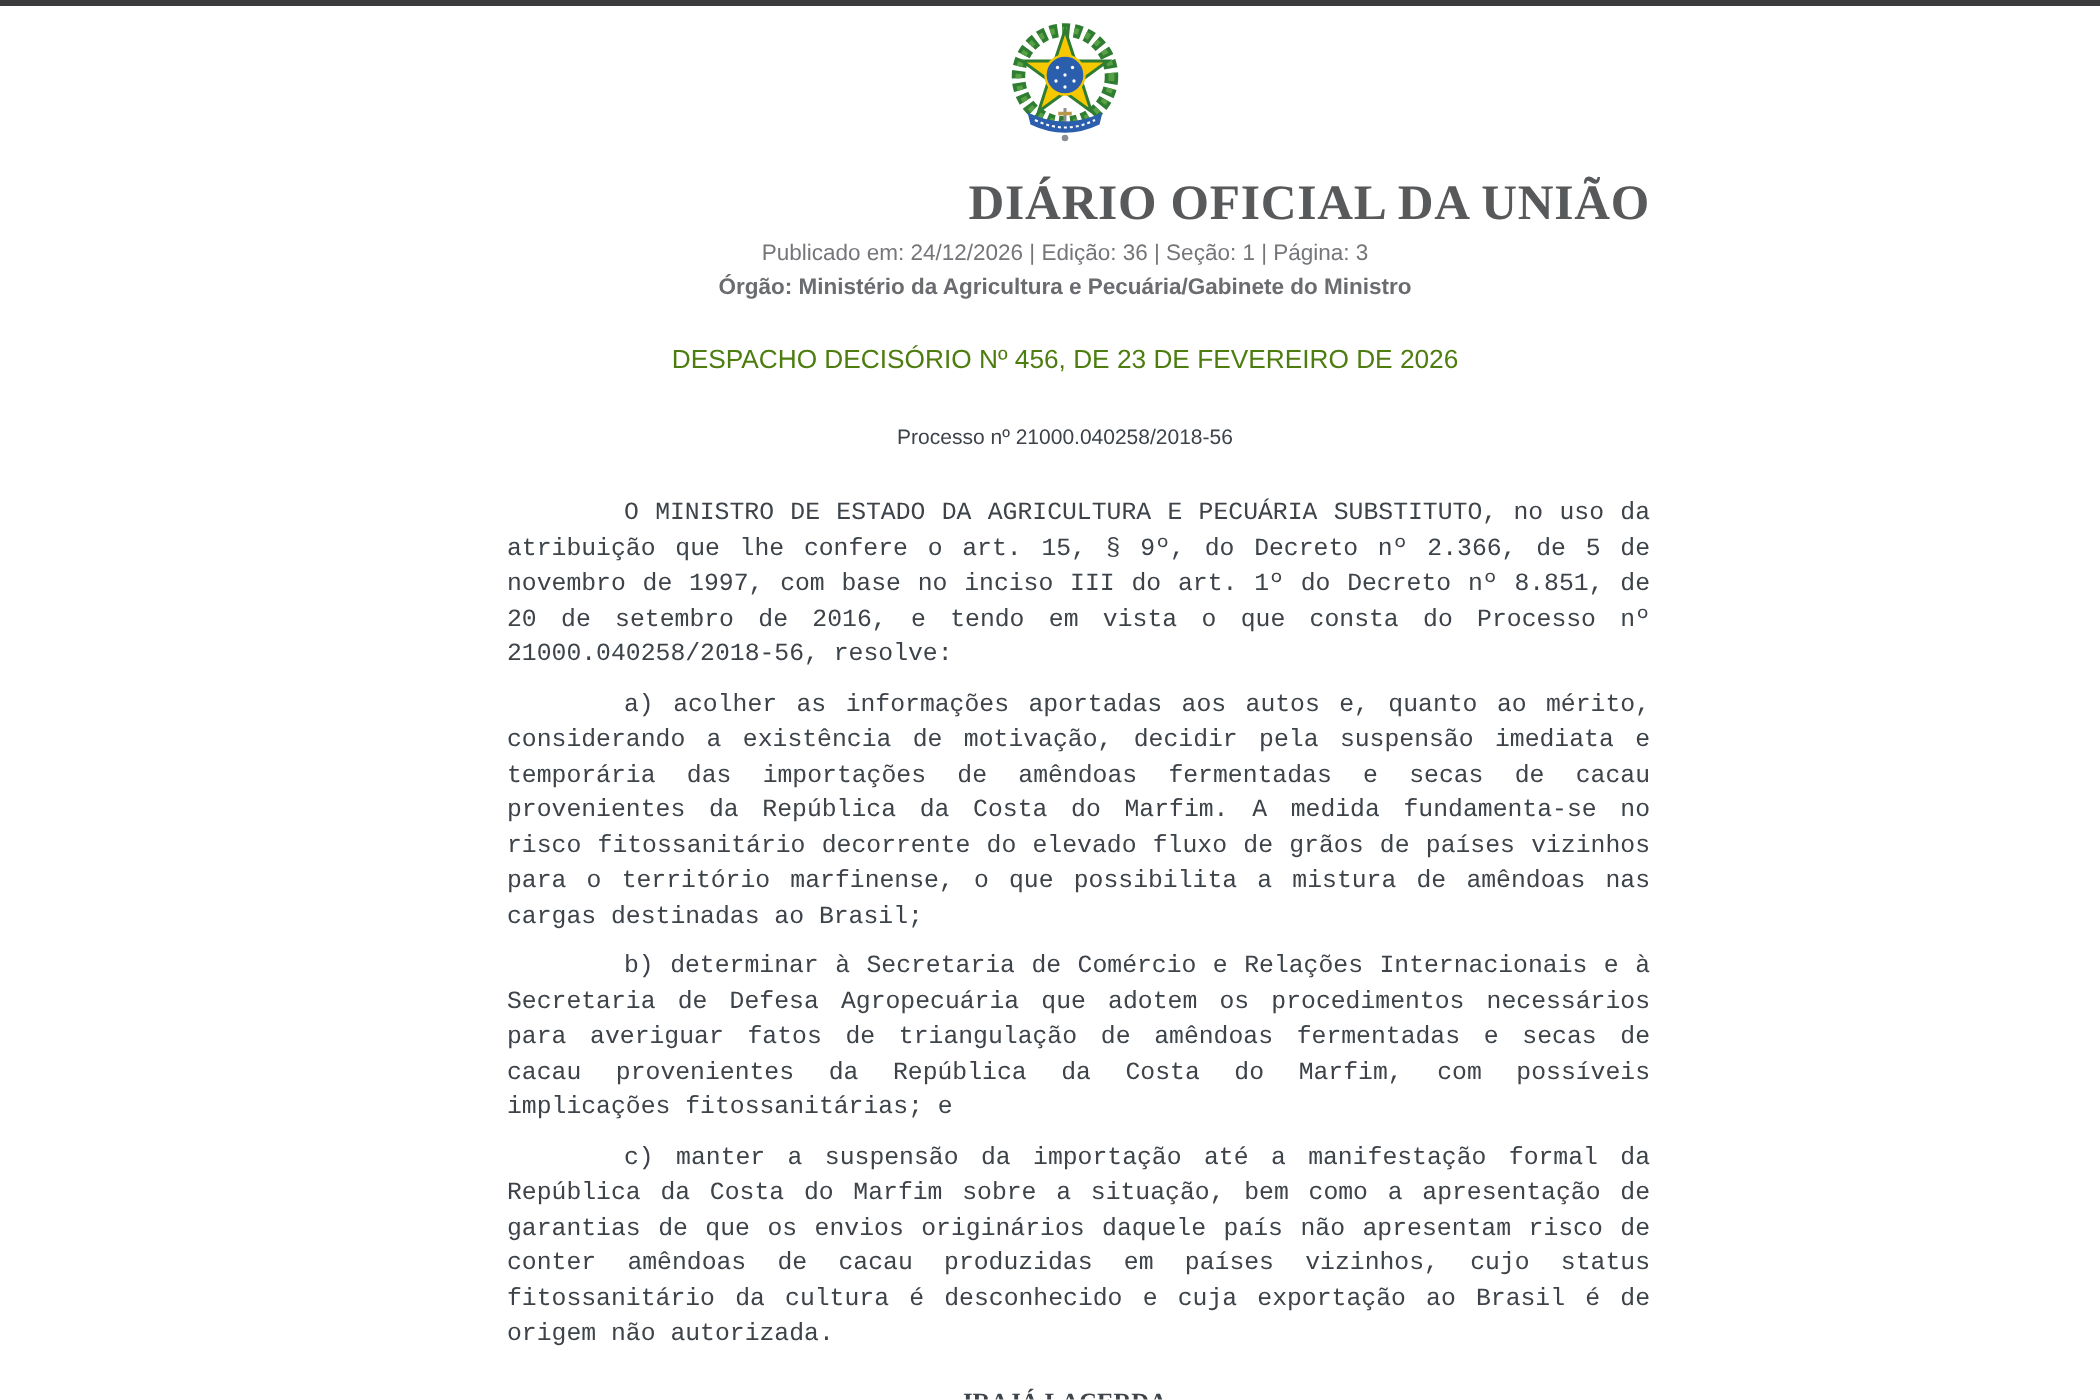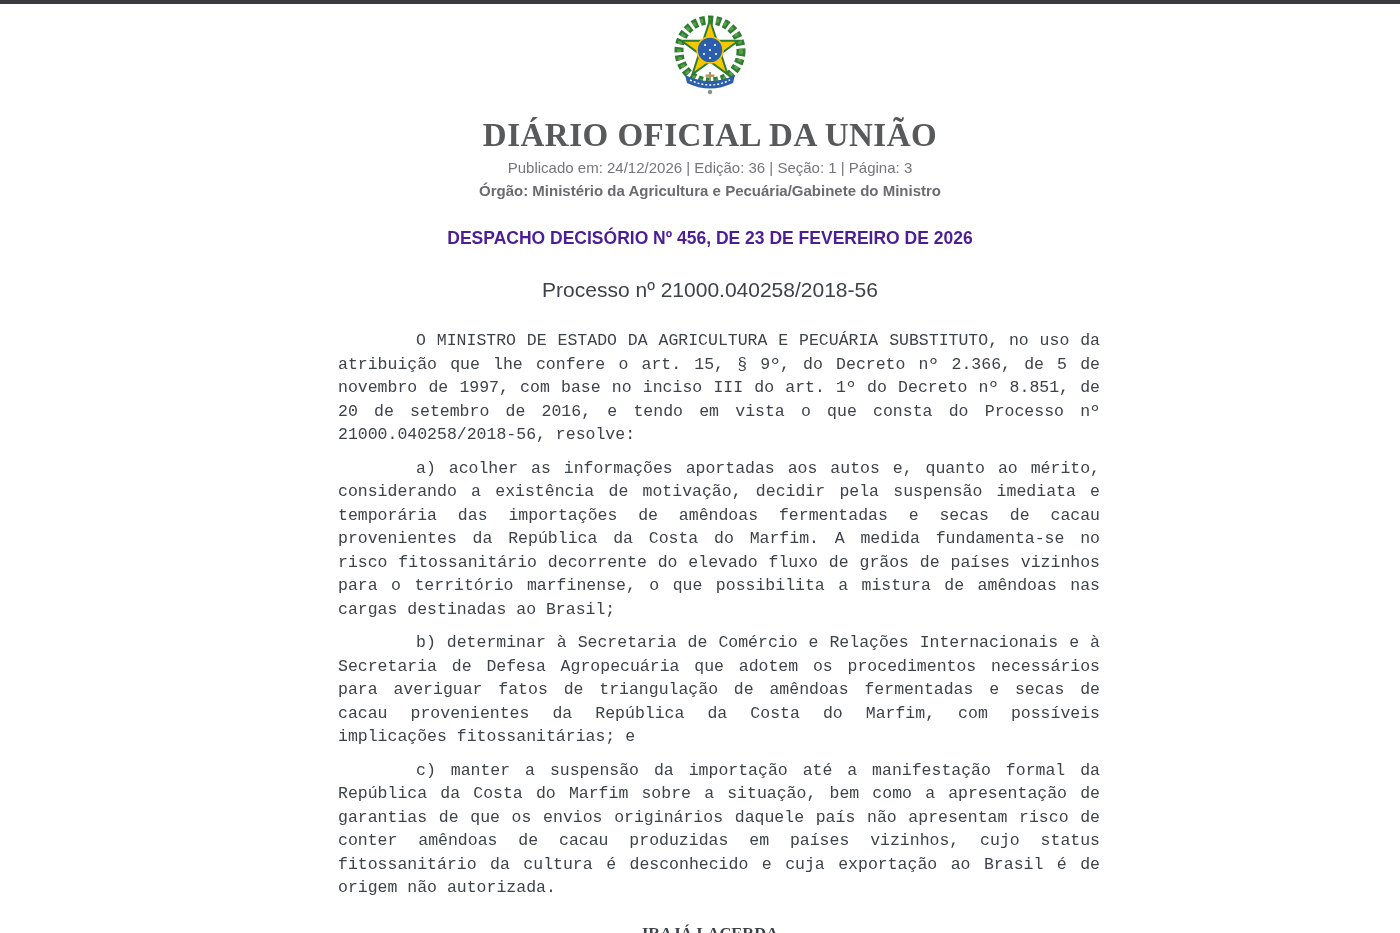--- a/index.html
+++ b/index.html
@@ -27,46 +27,47 @@
   .coat { display: inline-block; line-height: 0; }
   .coat svg { width: 74px; height: 84px; }
   .gazette-title {
     font-family: "Liberation Serif", "DejaVu Serif", serif;
     font-weight: 700;
     font-size: 33px;
     letter-spacing: 0.5px;
     color: #58595b;
     margin: 14px 0 6px 0;
     line-height: 38px;
+    text-align: right;
   }
   .pub-line {
     font-size: 15px;
     color: #75767a;
     line-height: 16px;
     margin-bottom: 7px;
   }
   .organ-line {
     font-size: 15px;
     font-weight: bold;
     color: #6b6c70;
     line-height: 16px;
   }
   
   main { margin-top: 30px; }
   .act-title {
     text-align: center;
     font-size: 17.5px;
-    font-weight: bold;
-    color: #4c1d95;
+    font-weight: normal;
+    color: #4d7c0f;
     margin: 0;
     line-height: 19px;
   }
   .process {
     text-align: center;
-    font-size: 21px;
+    font-size: 14px;
     margin: 33px 0 30px 0;
     line-height: 18px;
   }
   .body-p {
     text-align: justify;
     text-indent: 78px;
     font-size: 16.5px;
     line-height: 23.5px;
     margin: 0 0 10px 18px;
     font-family: Liberation Mono, monospace;

